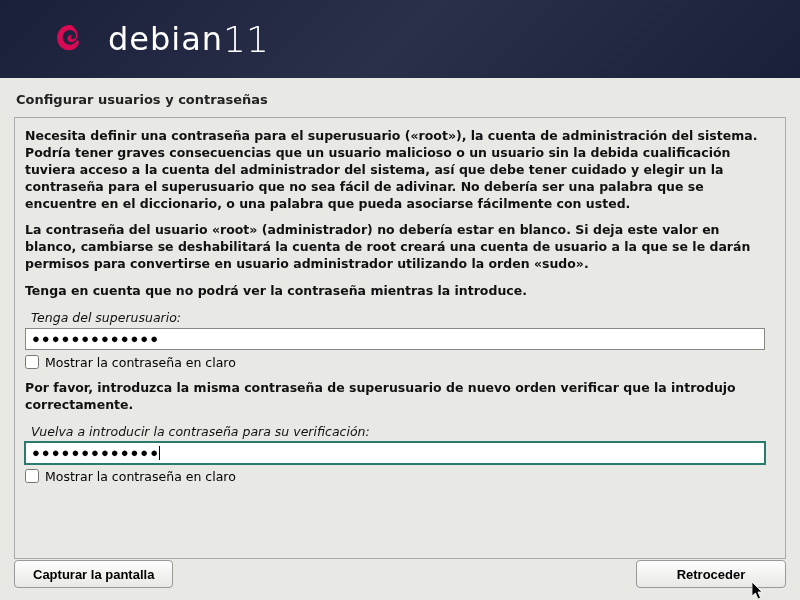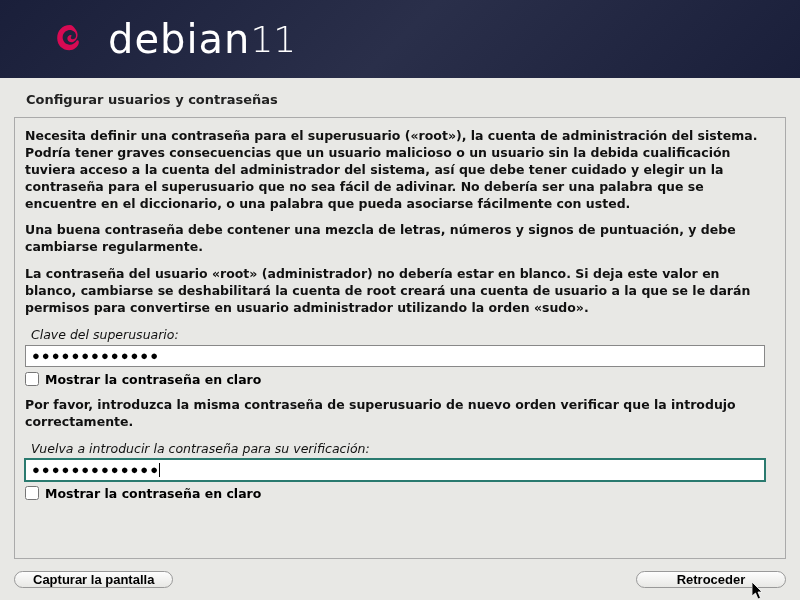--- a/index.html
+++ b/index.html
@@ -18,31 +18,31 @@
       align-items: center;
       padding-left: 50px;
     }
     .logo-swirl {
       width: 40px;
       height: 40px;
       margin-right: 18px;
     }
     .brand-text {
       color: #fff;
-      font-size: 40px;
+      font-size: 32px;
       font-weight: 400;
       letter-spacing: 1px;
     }
     .version {
       color: #fff;
       font-size: 36px;
       font-weight: 300;
     }
     .page-title {
-      padding: 14px 14px 10px 26px;
+      padding: 14px 14px 10px 16px;
       font-size: 13px;
       font-weight: bold;
       color: #222;
     }
     .content-frame {
       margin: 0 14px;
       border: 1px solid #aaa;
       background: #e8e8e5;
       padding: 10px 20px 14px 10px;
       height: 442px;
@@ -65,35 +65,35 @@
       align-items: center;
       margin: 5px 0 10px 0;
     }
     .chk-row input[type="checkbox"] {
       width: 14px;
       height: 14px;
       margin-right: 6px;
     }
     .chk-label {
       font-size: 12.5px;
-      font-weight: bold;
+      font-weight: normal;
     }
     .footer {
       position: absolute;
       bottom: 12px;
       left: 14px;
       right: 14px;
       display: flex;
       justify-content: space-between;
     }
     .btn {
       min-width: 150px;
-      height: 17px;
+      height: 28px;
       border: 1px solid #999;
-      border-radius: 10px;
+      border-radius: 4px;
       background: linear-gradient(#fdfdfd, #e8e8e5);
       font-size: 13px;
       font-weight: bold;
       cursor: pointer;
       padding: 0 18px;
     }
     .right-btns { display: flex; gap: 4px; }
     .cursor {
       position: absolute;
       left: 752px;
@@ -137,24 +137,24 @@
     <path d="M 50 15 C 30 15 18 30 18 48 C 18 66 32 78 48 78 C 60 78 70 70 72 60 C 73 55 70 52 67 54 C 62 62 54 66 46 64 C 36 62 30 52 32 42 C 34 32 44 26 54 28 C 62 30 66 36 65 44 C 64 50 58 52 54 50 C 52 49 51 46 53 44 C 55 42 54 40 52 40 C 46 40 42 46 44 52 C 46 58 54 60 60 56 C 70 50 72 36 64 26 C 60 20 55 15 50 15 Z" fill="#d70a53"></path>
   </svg>
   <span class="brand-text">debian</span>
   <span class="version">11</span>
 </div>
 
 <div class="page-title">Configurar usuarios y contraseñas</div>
 
 <div class="content-frame">
   <div class="desc">Necesita definir una contraseña para el superusuario («root»), la cuenta de administración del sistema. Podría tener graves consecuencias que un usuario malicioso o un usuario sin la debida cualificación tuviera acceso a la cuenta del administrador del sistema, así que debe tener cuidado y elegir un la contraseña para el superusuario que no sea fácil de adivinar. No debería ser una palabra que se encuentre en el diccionario, o una palabra que pueda asociarse fácilmente con usted.</div>
-  <div class="desc">Una buena contraseña debe contener una mezcla de letras, números y signos de puntuación, y debe cambiarse regularmente.</div>
   <div class="desc">La contraseña del usuario «root» (administrador) no debería estar en blanco. Si deja este valor en blanco, cambiarse se deshabilitará la cuenta de root creará una cuenta de usuario a la que se le darán permisos para convertirse en usuario administrador utilizando la orden «sudo».</div>
+  <div class="desc">Tenga en cuenta que no podrá ver la contraseña mientras la introduce.</div>
 
-  <div class="field-label">Clave del superusuario:</div>
+  <div class="field-label">Tenga del superusuario:</div>
   <div class="pw-box">
     <span class="dots">●●●●●●●●●●●●●</span>
   </div>
   <div class="chk-row">
     <input type="checkbox" style="">
     <span class="chk-label">Mostrar la contraseña en claro</span>
   </div>
 
   <div class="desc">Por favor, introduzca la misma contraseña de superusuario de nuevo orden verificar que la introdujo correctamente.</div>
 

